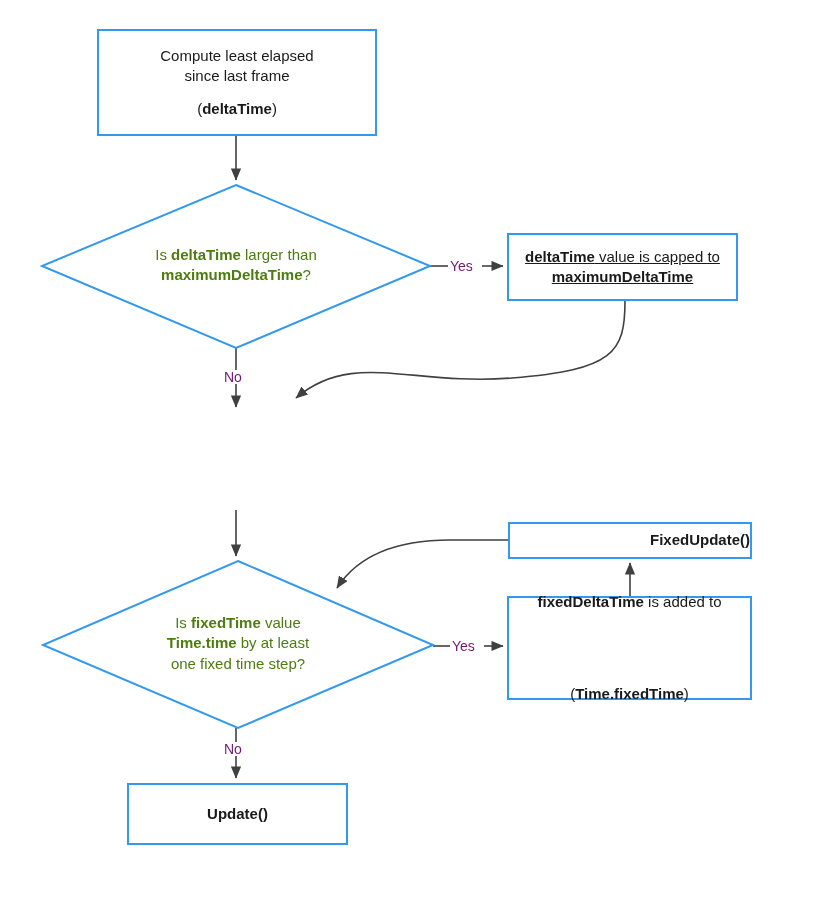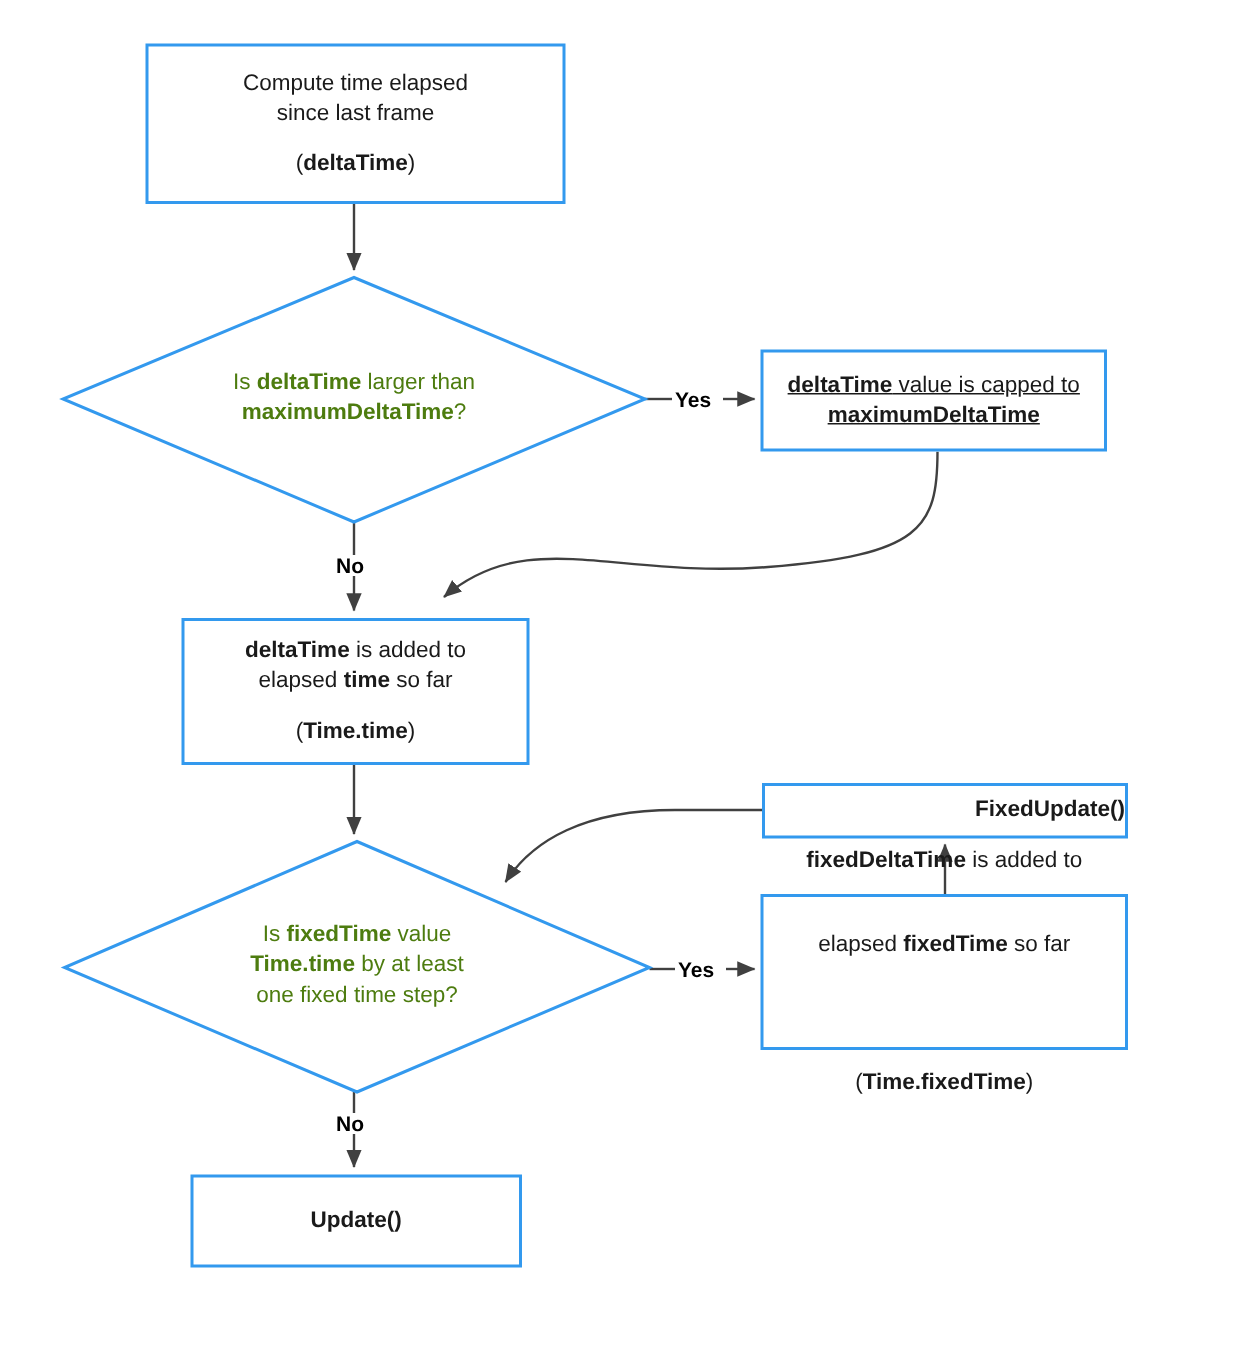--- a/index.html
+++ b/index.html
@@ -42,26 +42,25 @@
   .node-diamond-label {
     position: absolute;
     text-align: center;
     color: #4d7c0f;
     font-size: 15px;
     line-height: 1.35;
     pointer-events: none;
   }
   .edge-label {
     position: absolute;
-    color: #000000;
+    color: #701a75;
     font-size: 14px;
     background: #ffffff;
     padding: 0 1px;
     line-height: 1;
-    font-weight: bold;
   }
   .ln { display: block; white-space: nowrap; }
   .spacer { height: 13px; }
   b { font-weight: bold; }
   .bold-only { font-weight: bold; }
 </style>
 </head>
 <body>
 
 <div id="canvas">
@@ -92,56 +91,49 @@
     <path d="M 508,540 L 450,540 C 390,540 355,560 337,588" fill="none" stroke="#404040" stroke-width="1.6" marker-end="url(#ah)"></path>
 
     <line x1="236" y1="728" x2="236" y2="778" stroke="#404040" stroke-width="1.6" marker-end="url(#ah)"></line>
 
     <polygon points="236,185 430,266 236,348 42,266" fill="#ffffff" stroke="#3399ee" stroke-width="2"></polygon>
 
     <polygon points="238,561 433,645 238,728 43,645" fill="#ffffff" stroke="#3399ee" stroke-width="2"></polygon>
   </svg>
 
   <div class="node-box" style="left:97px; top:29px; width:280px; height:107px;">
-    <span class="ln">Compute time elapsed</span>
+    <span class="ln">Compute least elapsed</span>
     <span class="ln">since last frame</span>
     <span class="spacer"></span>
     <span class="ln"><span>(</span><b>deltaTime</b><span>)</span></span>
   </div>
 
   <div class="node-diamond-label" style="left:86px; top:245px; width:300px;">
     <span class="ln"><span>Is </span><b>deltaTime</b><span> larger than</span></span>
     <span class="ln"><b>maximumDeltaTime</b><span>?</span></span>
   </div>
 
   <div class="node-box" style="left:507px; top:233px; width:231px; height:68px;text-decoration:underline;">
     <span class="ln"><b>deltaTime</b><span> value is capped to</span></span>
     <span class="ln"><b>maximumDeltaTime</b></span>
   </div>
 
-  <div class="node-box" style="left:121px; top:412px; width:232px; height:98px;">
-    <span class="ln"><b>deltaTime</b><span> is added to</span></span>
-    <span class="ln"><span>elapsed </span><b>time</b><span> so far</span></span>
-    <span class="spacer"></span>
-    <span class="ln"><span>(</span><b>Time.time</b><span>)</span></span>
-  </div>
 
   <div class="node-diamond-label" style="left:88px; top:613px; width:300px;">
     <span class="ln"><span>Is </span><b>fixedTime</b><span> value</span></span>
     <span class="ln"><b>Time.time</b><span> by at least</span></span>
     <span class="ln">one fixed time step?</span>
   </div>
 
   <div class="node-box" style="left:508px; top:522px; width:244px; height:37px;align-items:flex-end;">
     <span class="ln bold-only">FixedUpdate()</span>
   </div>
 
   <div class="node-box" style="left:507px; top:596px; width:245px; height:104px;gap:36px;">
     <span class="ln"><b>fixedDeltaTime</b><span> is added to</span></span>
-    <span class="ln"><span>elapsed </span><b>fixedTime</b><span> so far</span></span>
     <span class="spacer"></span>
     <span class="ln"><span>(</span><b>Time.fixedTime</b><span>)</span></span>
   </div>
 
   <div class="node-box" style="left:127px; top:783px; width:221px; height:62px;justify-content:center;">
     <span class="ln bold-only">Update()</span>
   </div>
 
   <div class="edge-label" style="left:449px; top:259px;">Yes</div>
 

